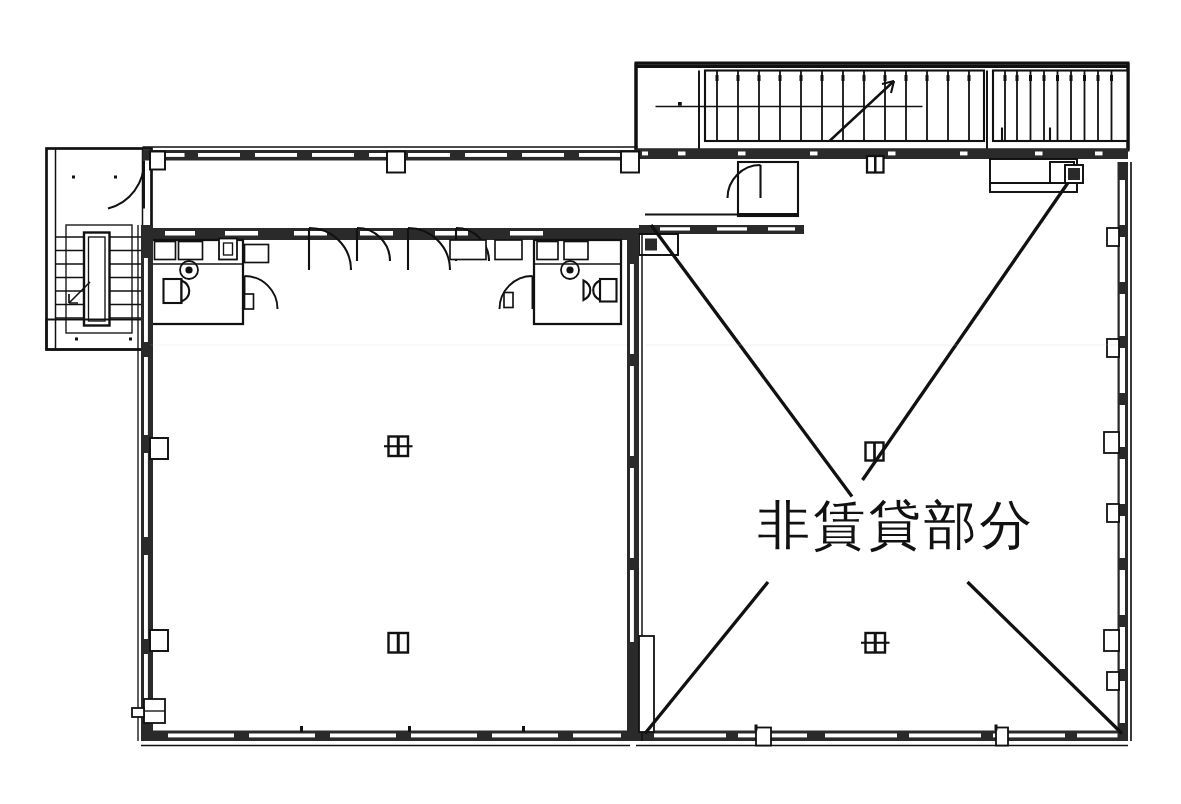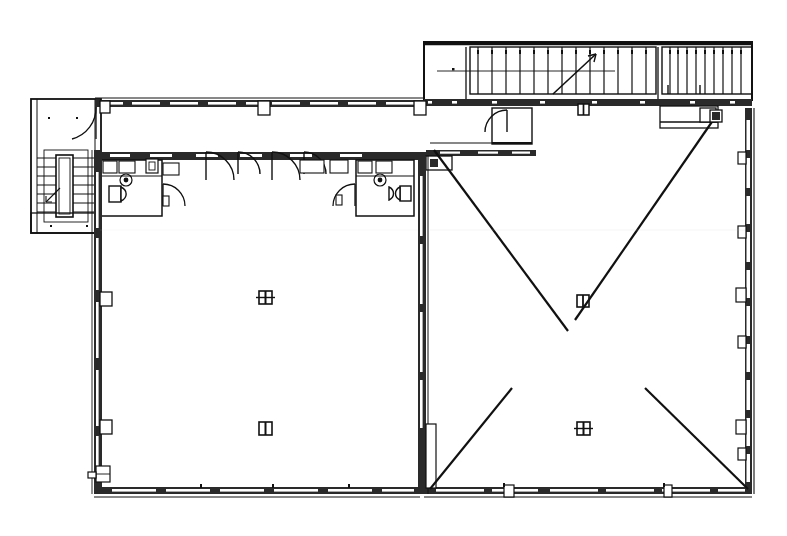--- a/index.html
+++ b/index.html
@@ -426,14 +426,15 @@
       <rect x="712" y="112" width="8" height="8" fill="#2a2a2a" stroke="none"></rect>
     </g>
 
     <g stroke="#cccccc" stroke-width="0.7" fill="none">
       <line x1="430" y1="230" x2="745" y2="230" opacity="0.25"></line>
       <line x1="100" y1="230" x2="418" y2="230" opacity="0.18"></line>
     </g>
 
   </svg>
 
+  <div class="label-nonrental">非賃貸部分</div>
 
 </div>
 
 </body></html>

